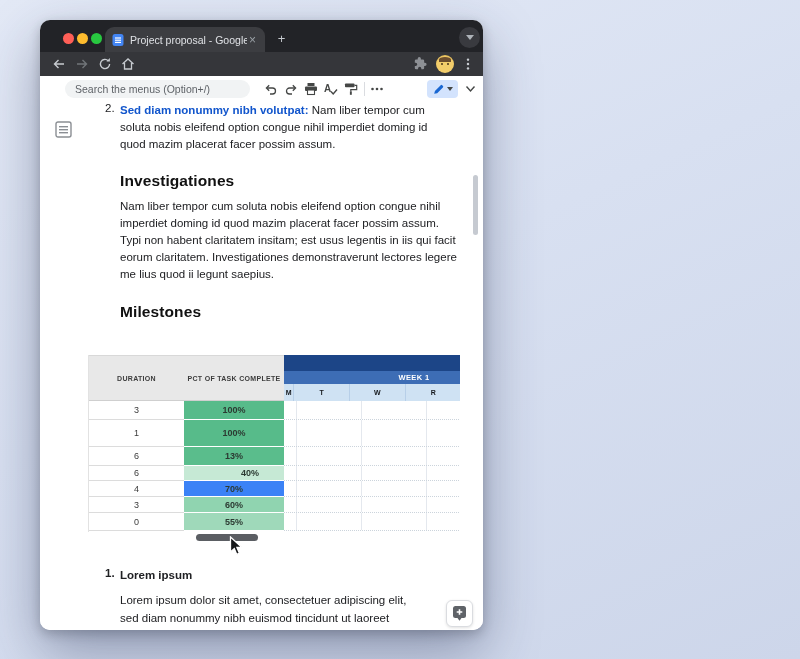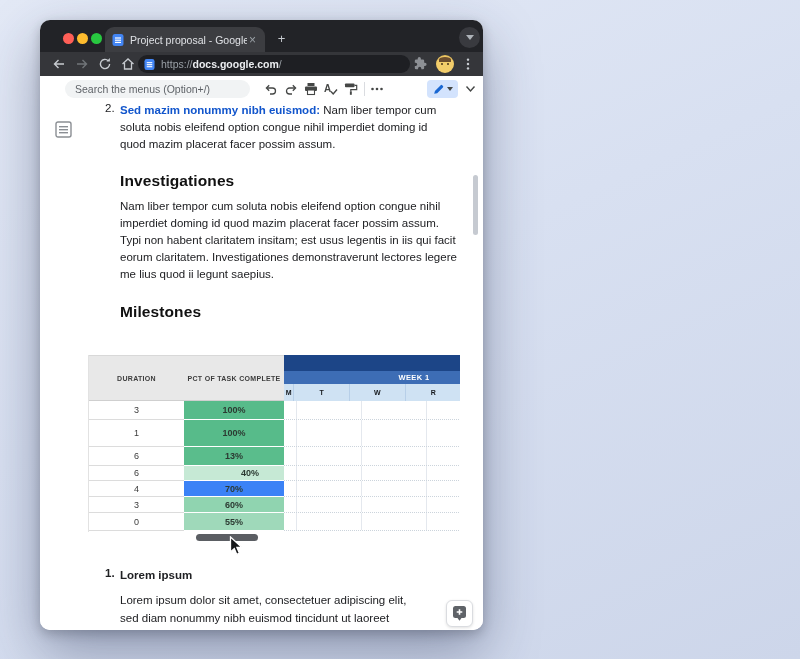--- a/index.html
+++ b/index.html
@@ -136,29 +136,20 @@
         <path d="M3 8 H12.5 M8.5 4 L12.5 8 l-4 4" stroke="#717579" stroke-width="1.4" fill="none"></path>
       </svg>
     <svg class="nav-ic" style="left:57px" viewBox="0 0 16 16">
         <path d="M12.6 8 a4.6 4.6 0 1 1 -1.4 -3.3" stroke="#c7cbd0" stroke-width="1.4" fill="none"></path>
         <polygon points="12.9,1.6 12.9,5.4 9.1,5.4" fill="#c7cbd0" transform="scale(0.9) translate(1.4,0.6)"></polygon>
       </svg>
     <svg class="nav-ic" style="left:80px" viewBox="0 0 16 16">
         <path d="M2.5 8 L8 3 l5.5 5 M4.5 7 V13 H11.5 V7" stroke="#c7cbd0" stroke-width="1.3" fill="none"></path>
       </svg>
 
-    <div class="omnibox">
-      <svg width="11" height="11" viewBox="0 0 12 12">
-          <rect x="0.5" y="0" width="11" height="12" rx="2.5" fill="#4285f4"></rect>
-          <rect x="3" y="3.4" width="6" height="1.2" fill="#fff"></rect>
-          <rect x="3" y="5.6" width="6" height="1.2" fill="#fff"></rect>
-          <rect x="3" y="7.8" width="6" height="1.2" fill="#fff"></rect>
-        </svg>
-      <span class="url"><span class="dim">https://</span><span class="host">docs.google.com</span><span class="dim">/</span></span>
-    </div>
 
     <svg class="nav-ic" style="left:374px;top:5px;width:13px;height:13px" viewBox="0 0 16 16">
         <path d="M13.5 7h-1V4.5A1.5 1.5 0 0 0 11 3H8.5V2a2 2 0 1 0-4 0v1H2.5A1.5 1.5 0 0 0 1 4.5V7h1a2 2 0 1 1 0 4H1v2.5A1.5 1.5 0 0 0 2.5 15H5v-1a2 2 0 1 1 4 0v1h2a1.5 1.5 0 0 0 1.5-1.5V11h1a2 2 0 1 0 0-4z" fill="#8d9095"></path>
       </svg>
     <div class="abs" style="left:396px;top:3px;width:18px;height:18px;border-radius:50%;background:radial-gradient(circle at 50% 60%, #f3cd6a 60%, #caa23f 100%);overflow:hidden">
       <div style="position:absolute;left:3px;top:2px;width:12px;height:5px;border-radius:50% 50% 0 0;background:#6b4d2e"></div>
       <div style="position:absolute;left:5px;top:8px;width:2px;height:2px;border-radius:50%;background:#4a3418"></div>
       <div style="position:absolute;left:11px;top:8px;width:2px;height:2px;border-radius:50%;background:#4a3418"></div>
     </div>
     <svg class="nav-ic" style="left:421px;top:4px;width:14px;height:16px" viewBox="0 0 16 16">
@@ -214,21 +205,21 @@
   <div class="content">
 
     <svg class="abs" style="left:15px;top:19px" width="17" height="17" viewBox="0 0 17 17">
         <rect x="1" y="1" width="15" height="15" rx="2" stroke="#8a8e93" stroke-width="1.4" fill="none"></rect>
         <rect x="4" y="5" width="9" height="1.4" fill="#8a8e93"></rect>
         <rect x="4" y="8" width="9" height="1.4" fill="#8a8e93"></rect>
         <rect x="4" y="11" width="9" height="1.4" fill="#8a8e93"></rect>
       </svg>
 
     <div class="num" style="left:65px;top:0">2.</div>
-    <div class="doc-text abs" style="left:80px;top:0;width:334px"><span class="lead-link">Sed mazim nonummy nibh euismod:</span><span> Nam liber tempor cum soluta nobis eleifend option congue nihil imperdiet doming id quod mazim placerat facer possim assum.</span></div>
+    <div class="doc-text abs" style="left:80px;top:0;width:334px"><span class="lead-link">Sed diam nonummy nibh volutpat:</span><span> Nam liber tempor cum soluta nobis eleifend option congue nihil imperdiet doming id quod mazim placerat facer possim assum.</span></div>
 
     <h2 class="doc-h" style="left:80px;top:70px">Investigationes</h2>
     <div class="doc-text abs" style="left:80px;top:96px;width:342px">Nam liber tempor cum soluta nobis eleifend option congue nihil imperdiet doming id quod mazim placerat facer possim assum. Typi non habent claritatem insitam; est usus legentis in iis qui facit eorum claritatem. Investigationes demonstraverunt lectores legere me lius quod ii legunt saepius.</div>
 
     <h2 class="doc-h" style="left:80px;top:201px">Milestones</h2>
 
     <div class="mtable">
       <div class="hdr-gray" style="background-color: rgb(232, 232, 232);">
         <div class="hdr-lbl" style="width:95px">DURATION</div>
         <div class="hdr-lbl" style="width:100px">PCT OF TASK COMPLETE</div>

